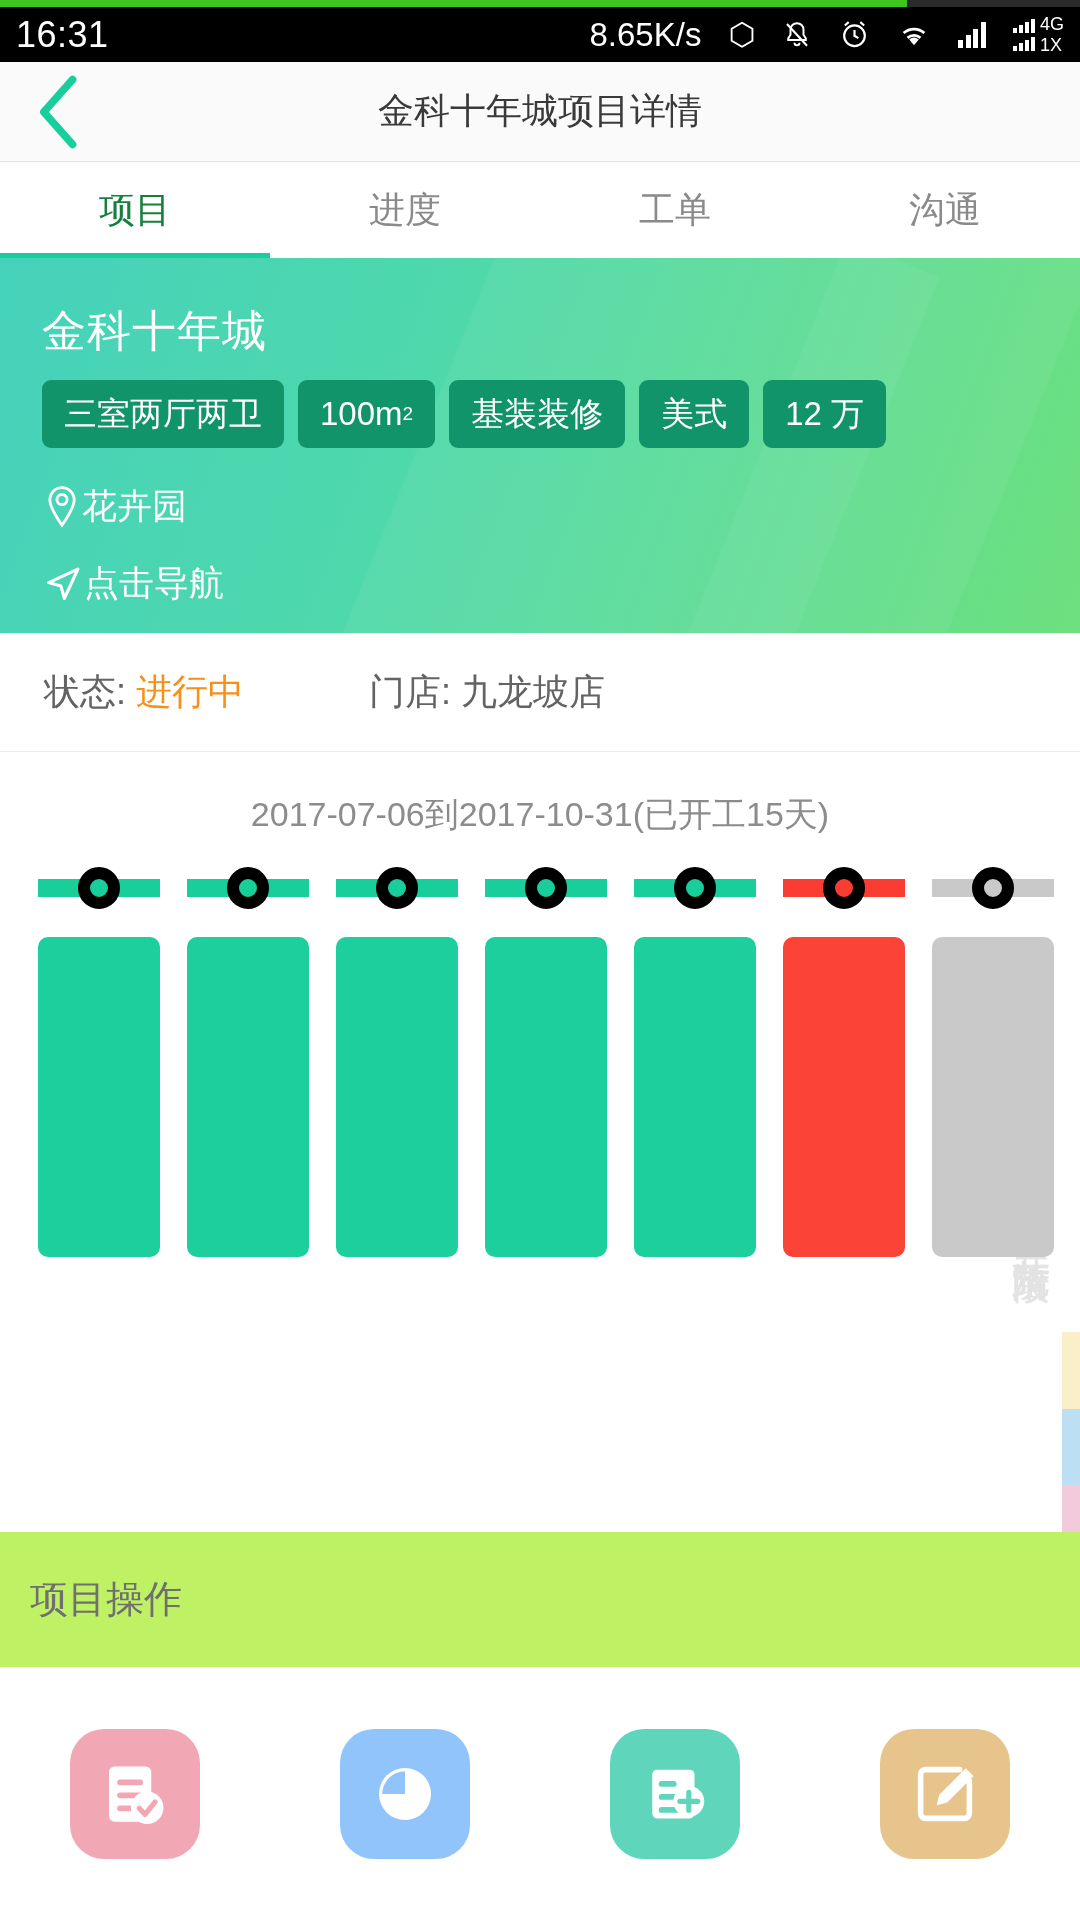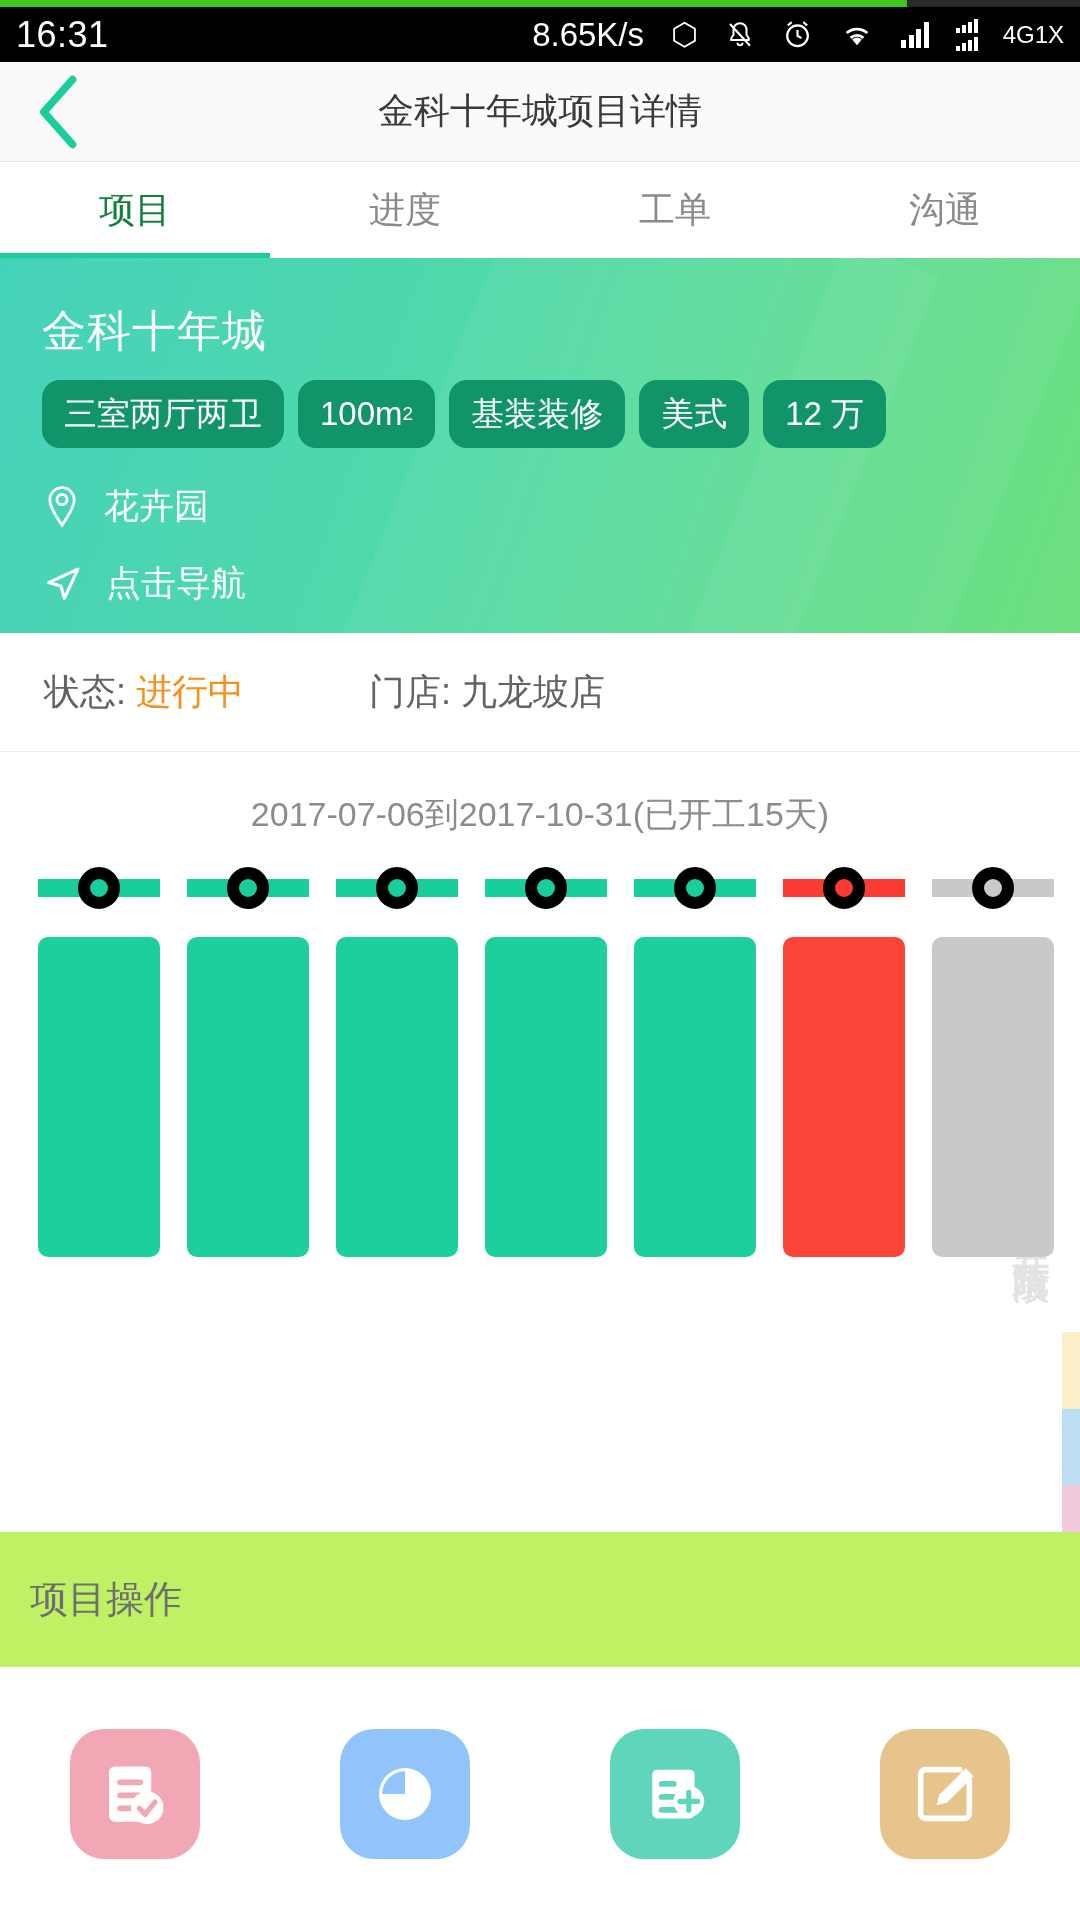--- a/index.html
+++ b/index.html
@@ -32,21 +32,21 @@
   .bars i:nth-child(3){ height:19px; }
   .bars i:nth-child(4){ height:26px; }
   .dual{ display:inline-flex; align-items:center; gap:5px; }
   .dual-stack{ display:flex; flex-direction:column; gap:4px; }
   .bars.mini{ height:14px; gap:2px; }
   .bars.mini i{ width:4px; }
   .bars.mini i:nth-child(1){ height:5px; }
   .bars.mini i:nth-child(2){ height:8px; }
   .bars.mini i:nth-child(3){ height:11px; }
   .bars.mini i:nth-child(4){ height:14px; }
-  .net-lbl{ display:flex; flex-direction:row; font-size:24px; line-height:1.15;margin-left:20px; }
+  .net-lbl{ display:flex; flex-direction:column; font-size:18px; line-height:1.15; }
 
   
   .appbar{
     position:absolute; top:62px; left:0; width:1080px; height:100px;
     background:#fafafa; border-bottom:1px solid #e6e6e6;
     display:flex; align-items:center;
   }
   .back-btn{ width:120px; height:100px; display:flex; align-items:center; justify-content:center; }
   .back-btn svg{ display:block; }
   .appbar-title{
@@ -83,27 +83,27 @@
     background:rgba(255,255,255,.05); transform:rotate(22deg);
   }
   .hero-name{
     position:absolute; top:44px; left:42px;
     font-size:44px; color:#ffffff; letter-spacing:1px;
   }
   .chips{
     position:absolute; top:122px; left:42px; display:flex; gap:14px;
   }
   .chip{
-    background:#119469; color:#ffffff; border-radius:18px;
+    background:#119469; color:#ffffff; border-radius:9px;
     height:68px; padding:0 22px; display:flex; align-items:center;
     font-size:33px; white-space:nowrap;
   }
   .chip sup{ font-size:19px; vertical-align:super; }
   .hero-row{
-    position:absolute; left:42px; display:flex; align-items:center; gap:22px;
+    position:absolute; left:42px; display:flex; align-items:center; 
     color:#ffffff; font-size:35px;
   }
   .hero-row.loc{ top:225px; }
   .hero-row.nav{ top:302px; }
   .hero-row svg{ display:block; }
 
   
   .statusrow{
     position:absolute; top:633px; left:0; width:1080px; height:119px;
     background:#fff; border-bottom:1px solid #ececec;

